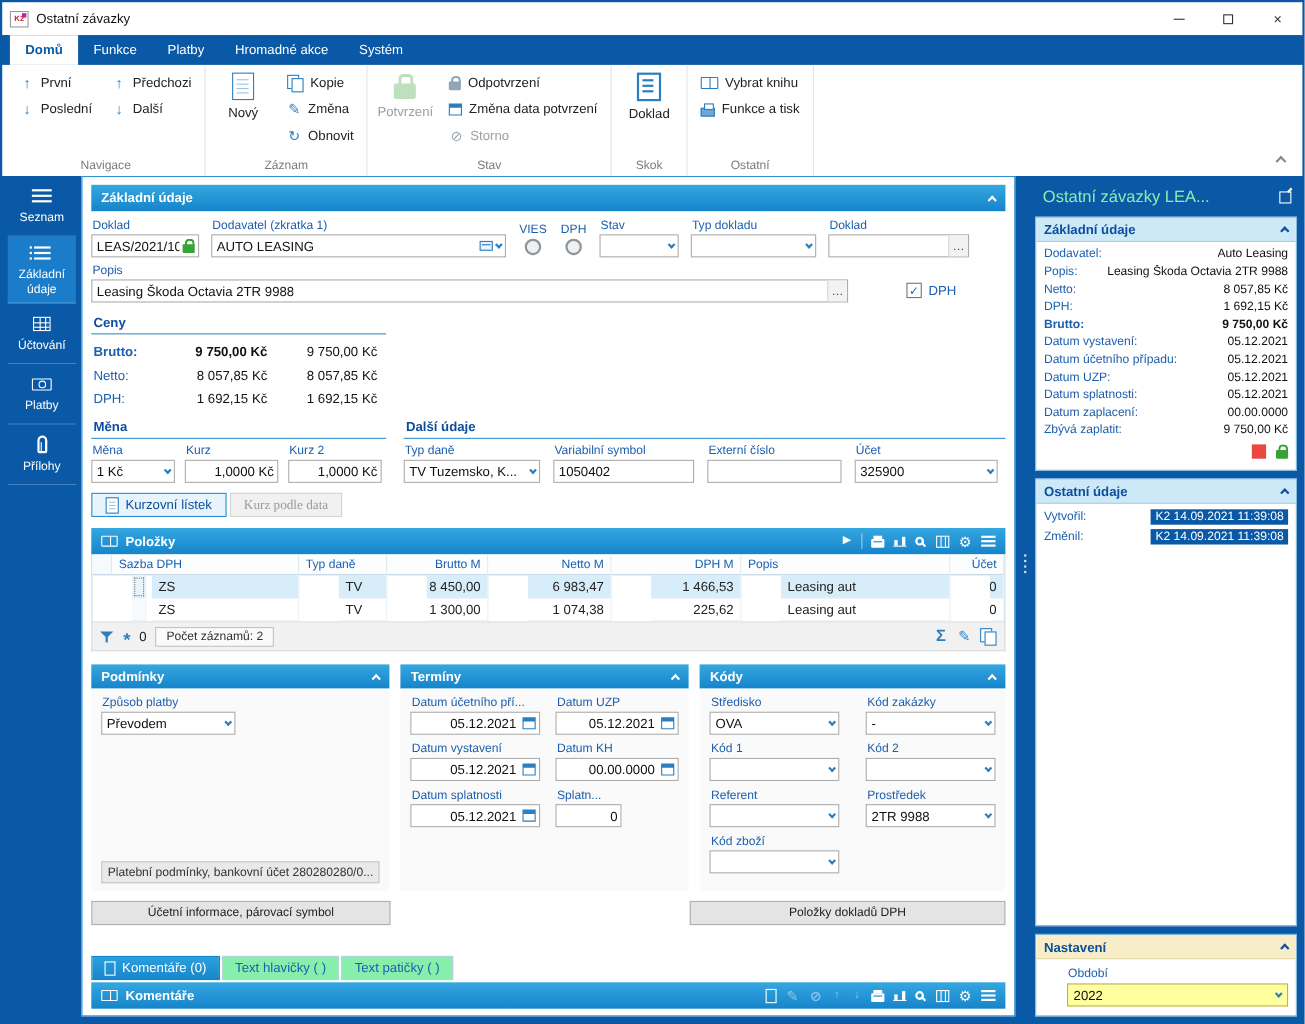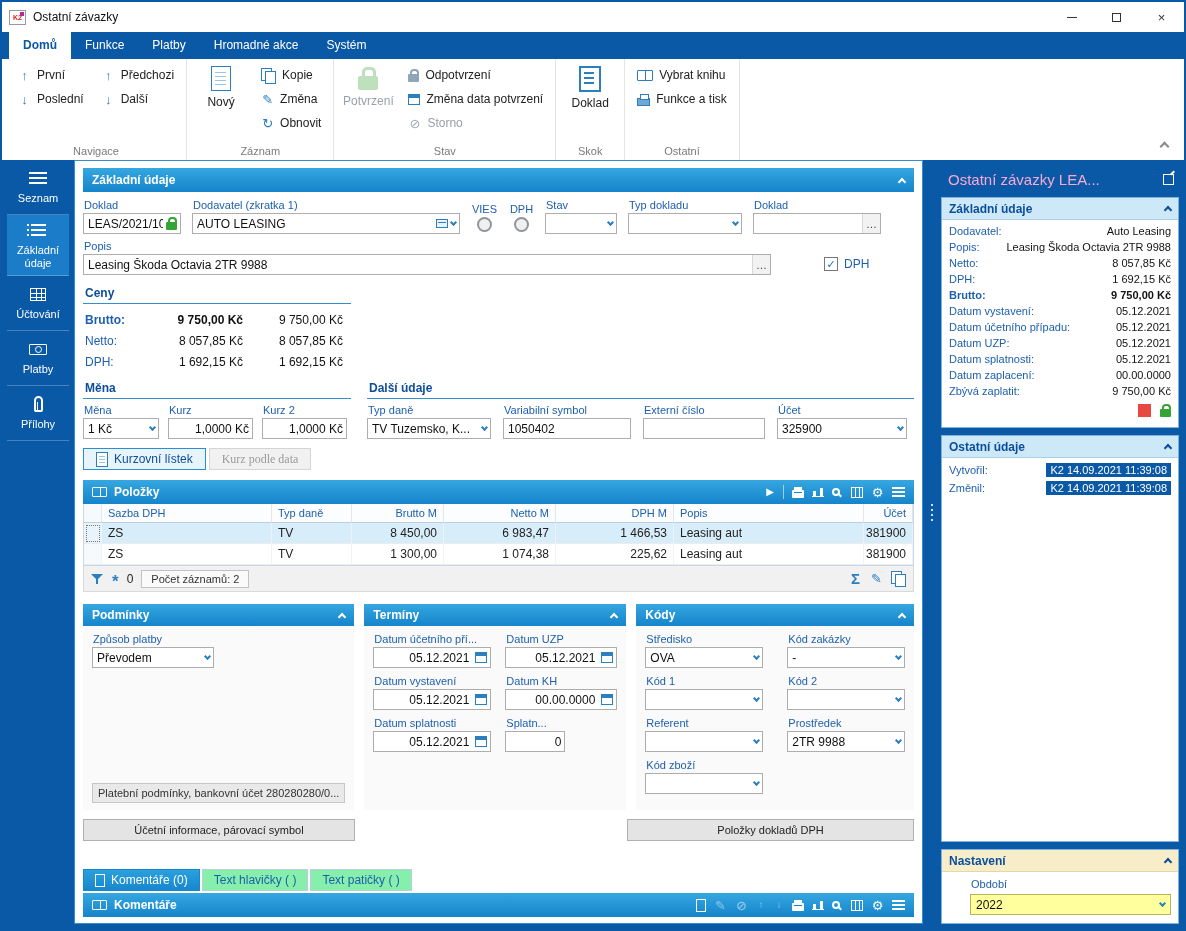--- a/index.html
+++ b/index.html
@@ -142,21 +142,21 @@
   .mm { width:12px; height:2px; background:#fff; box-shadow:0 -4px 0 #fff, 0 4px 0 #fff; }
 
   .btn-tab { height:22px; display:flex; align-items:center; gap:6px; padding:0 12px; font-size:12px; }
   .btn-tab.on { background:#e8f4fc; border:1px solid #2a8fd0; color:#0c4d9c; }
   .btn-tab.off { background:#f1f1f1; border:1px solid #d4d4d4; color:#9a9a9a;font-family:Liberation Serif, serif; }
 
   
   .grid { display:grid; grid-template-columns:18px 170px 80px 92px 112px 118px 190px 1fr;
           border:1px solid #c8d8e4; border-top:none; font-size:12px; }
   .th { background:#fbfdfe; color:#1d5fae; font-size:11px; padding:3px 6px; border-right:1px solid #dde8f0; border-bottom:1px solid #bcd0e0; white-space:nowrap; }
-  .td { min-height:21px; display:flex; align-items:center; padding:1px 6px; border-right:1px solid #eef3f7; border-bottom:1px solid #ececec; white-space:nowrap; overflow:hidden; }
+  .td { min-height:21px; display:flex; align-items:center; padding:1px 6px; border-right:1px solid #eef3f7; border-bottom:1px solid #ececec; white-space:nowrap; overflow:hidden;margin-left:36px; }
   .num { justify-content:flex-end; text-align:right; }
   .th.num { text-align:right; }
   .r1 { background:#d8edfa; }
   .selc { background:#f6fafd; }
   .selc.r1 { background:#e8f3fb; outline:1px dotted #777; outline-offset:-3px; }
   .tfoot { display:flex; align-items:center; gap:8px; background:#f1f1f1; border:1px solid #dadada; border-top:none; height:26px; padding:0 7px; }
   .count-box { border:1px solid #c2c2c2; background:#fafafa; padding:2px 9px; font-size:11px; color:#333; }
   .star { color:#2a7fc0; font-size:17px; font-weight:bold; line-height:10px; margin-top:6px; }
 
   
@@ -174,21 +174,21 @@
   .tabs { display:flex; gap:2px; margin-top:auto; padding-top:8px; }
   .tab { display:flex; align-items:center; gap:6px; padding:3px 11px; font-size:12px; background:#86efac; border:1px solid #b9cfe0; color:#1d5fae; }
   .tab.active { background:linear-gradient(#2aa0dd,#1787cd); border-color:#1787cd; color:#fff; }
 
   
   .split { width:8px; position:relative; flex:none; }
   .split::before { content:""; position:absolute; top:45%; left:3px; width:2px; height:2px; background:#cfe3f4; box-shadow:0 5px 0 #cfe3f4, 0 10px 0 #cfe3f4, 0 15px 0 #cfe3f4; }
 
   
   .right { width:238px; display:flex; flex-direction:column; flex:none; min-height:0; }
-  .r-title { color:#f9a8d4; font-size:15px; display:flex; align-items:center; padding:11px 5px 9px 7px; flex:none; }
+  .r-title { color:#86efac; font-size:15px; display:flex; align-items:center; padding:11px 5px 9px 7px; flex:none; }
   .i-pop { width:11px; height:11px; border:1px solid #fff; position:relative; margin-left:auto; }
   .i-pop::before { content:""; position:absolute; right:-2px; top:-3px; width:5px; height:2px; background:#fff; transform:rotate(-45deg); }
   .rpanel { background:#fff; border:1px solid #7fb3dd; margin-bottom:7px; display:flex; flex-direction:column; flex:none; }
   .rpanel.grow { flex:1; min-height:0; }
   .rp-h { background:#cde9f8; color:#0c4d9c; font-weight:bold; font-size:12px; height:22px; display:flex; align-items:center; padding:0 7px; border-bottom:1px solid #aacfe8; flex:none; }
   .rp-h.yellow { background:#f7eec9; border-bottom-color:#e3d9a8; }
   .rp-b { padding:3px 0 4px; }
   .rrow { display:flex; align-items:center; padding:2px 7px; font-size:11px; white-space:nowrap; }
   .rlbl { color:#1d5fae; margin-right:8px; }
   .rval { margin-left:auto; color:#111; overflow:hidden; }

